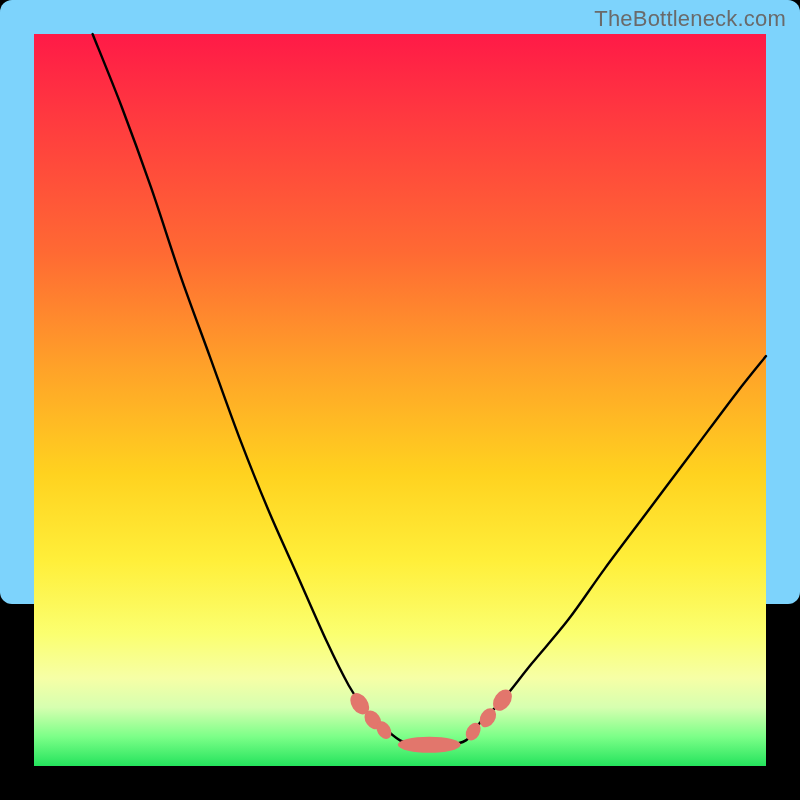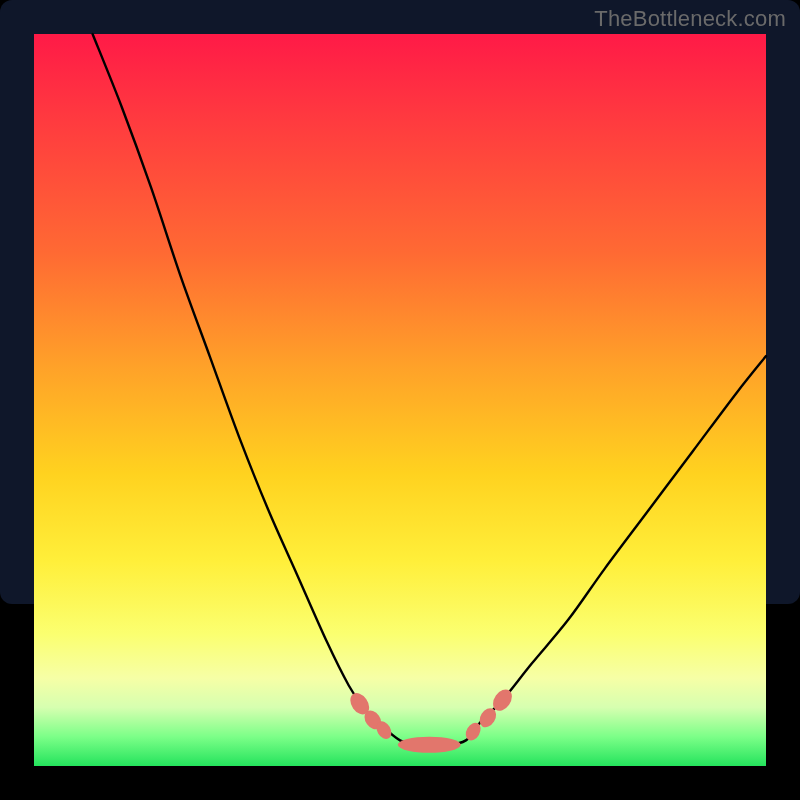--- a/index.html
+++ b/index.html
@@ -10,21 +10,21 @@
     overflow: hidden;
     background: #000;
     font-family: Arial, Helvetica, sans-serif;
   }
   .frame {
     position: absolute;
     left: 0;
     top: 0;
     width: 800px;
     height: 604px;
-    background: #0f172a;
+    background: #7dd3fc;
     border-radius: 12px;
   }
   .plot-area {
     position: absolute;
     left: 34px;
     top: 34px;
     width: 732px;
     height: 732px;
     
     background: linear-gradient(

